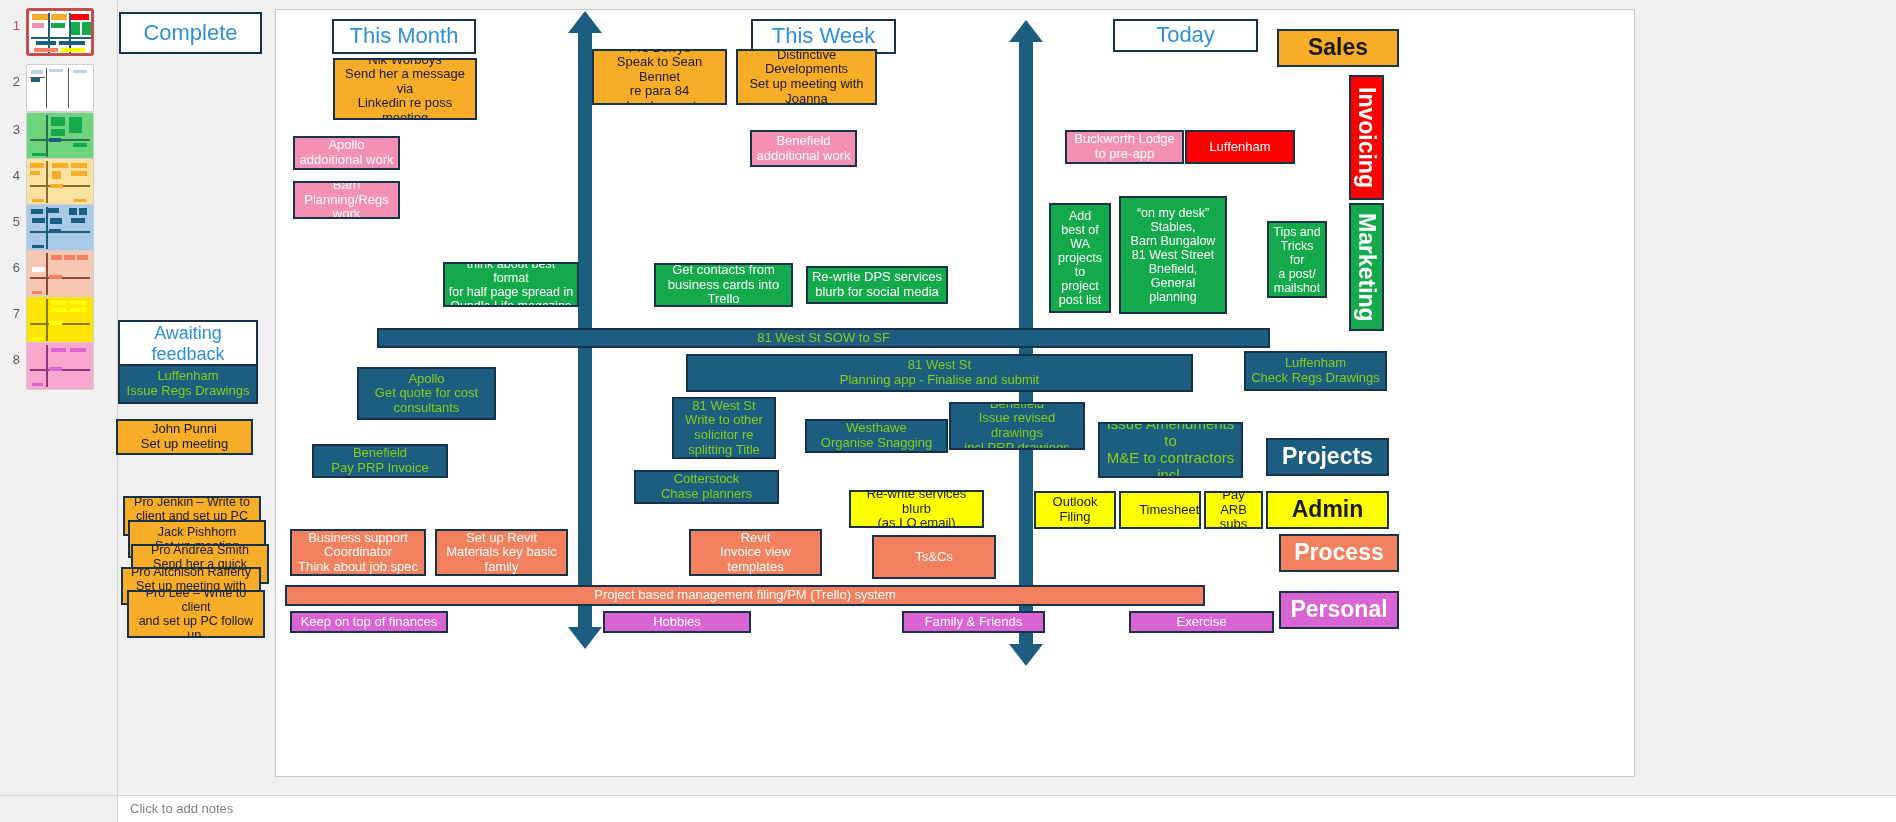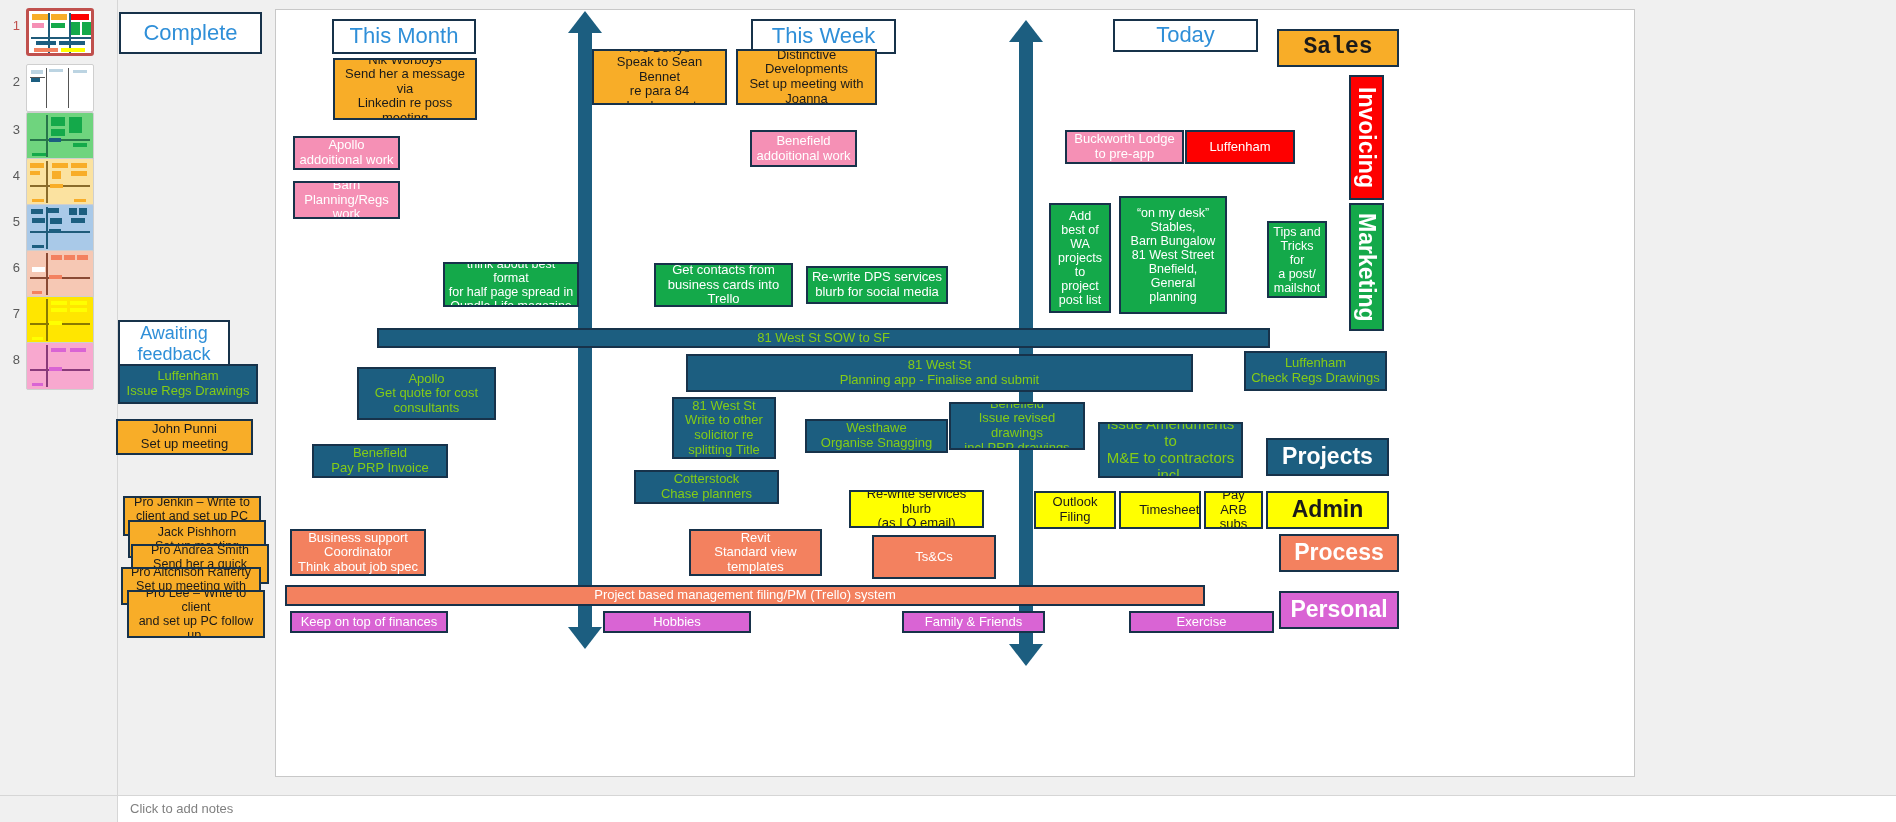--- a/index.html
+++ b/index.html
@@ -213,21 +213,21 @@
       </div>
     </div>
   </div>
 
   <div id="stage">
 
     <div id="leftpanel">
 
       <div class="shape white hdr" style="left:1px;top:12px;width:143px;height:42px;">Complete</div>
 
-      <div class="shape white hdr" style="left:0px;top:320px;width:112px;height:48px;font-size:18px;line-height:1.15;">Awaiting
+      <div class="shape white hdr" style="left:0px;top:320px;width:140px;height:48px;font-size:18px;line-height:1.15;">Awaiting
 feedback</div>
 
       <div class="shape teal" style="left:0px;top:364px;width:140px;height:40px;font-size:13px;">Luffenham
 Issue Regs Drawings</div>
 
       <div class="shape orange" style="left:-2px;top:419px;width:137px;height:36px;font-size:13px;">John Punni
 Set up meeting</div>
 
       <div class="shape orange" style="left:5px;top:496px;width:138px;height:40px;font-size:12.5px;z-index:1;">Pro Jenkin – Write to
 client and set up PC
@@ -255,21 +255,21 @@
       <div>
         <div class="arrow-head head-up" style="left:733px;top:10px;"></div>
         <div class="arrow-shaft" style="left:743px;top:31px;width:14px;height:604px;"></div>
         <div class="arrow-head head-dn" style="left:733px;top:634px;"></div>
       </div>
 
       <div class="shape white hdr" style="left:56px;top:9px;width:144px;height:35px;">This Month</div>
       <div class="shape white hdr" style="left:475px;top:9px;width:145px;height:35px;">This Week</div>
       <div class="shape white hdr" style="left:837px;top:9px;width:145px;height:33px;">Today</div>
 
-      <div class="shape cat orange" style="left:1001px;top:19px;width:122px;height:38px;font-family:Liberation Mono, monospace;">Sales</div>
+      <div class="shape cat orange" style="left:1001px;top:19px;width:122px;height:38px;">Sales</div>
 
       <div class="shape orange" style="left:57px;top:48px;width:144px;height:62px;font-size:13px;">Nik Worboys
 Send her a message via
 Linkedin re poss
 meeting</div>
       <div class="shape orange" style="left:316px;top:39px;width:135px;height:56px;font-size:13px;">Pro Berrys
 Speak to Sean Bennet
 re para 84
 development</div>
       <div class="shape orange" style="left:460px;top:39px;width:141px;height:56px;font-size:13px;">Distinctive
@@ -355,22 +355,25 @@
 Filing</div>
       <div class="shape yellow" style="left:843px;top:481px;width:82px;height:38px;font-size:13px;padding-left:28px;">Timesheets</div>
       <div class="shape yellow" style="left:928px;top:481px;width:59px;height:38px;font-size:13px;">Pay ARB
 subs</div>
 
       <div class="shape cat-w salmon" style="left:1003px;top:524px;width:120px;height:38px;">Process</div>
 
       <div class="shape salmon" style="left:14px;top:519px;width:136px;height:47px;font-size:13px;">Business support
 Coordinator
 Think about job spec</div>
+      <div class="shape salmon" style="left:159px;top:519px;width:133px;height:47px;font-size:13px;">Set up Revit
+Materials key basic
+family</div>
       <div class="shape salmon" style="left:413px;top:519px;width:133px;height:47px;font-size:13px;">Revit
-Standard view
+Invoice view
 templates</div>
       <div class="shape salmon" style="left:596px;top:525px;width:124px;height:44px;font-size:13px;">Ts&amp;Cs</div>
       <div class="shape salmon" style="left:9px;top:575px;width:920px;height:21px;font-size:13px;">Project based management filing/PM (Trello) system</div>
 
       <div class="shape cat-w magenta" style="left:1003px;top:581px;width:120px;height:38px;">Personal</div>
 
       <div class="shape magenta" style="left:14px;top:601px;width:158px;height:22px;font-size:13px;">Keep on top of finances</div>
       <div class="shape magenta" style="left:327px;top:601px;width:148px;height:22px;font-size:13px;">Hobbies</div>
       <div class="shape magenta" style="left:626px;top:601px;width:143px;height:22px;font-size:13px;">Family &amp; Friends</div>
       <div class="shape magenta" style="left:853px;top:601px;width:145px;height:22px;font-size:13px;">Exercise</div>

